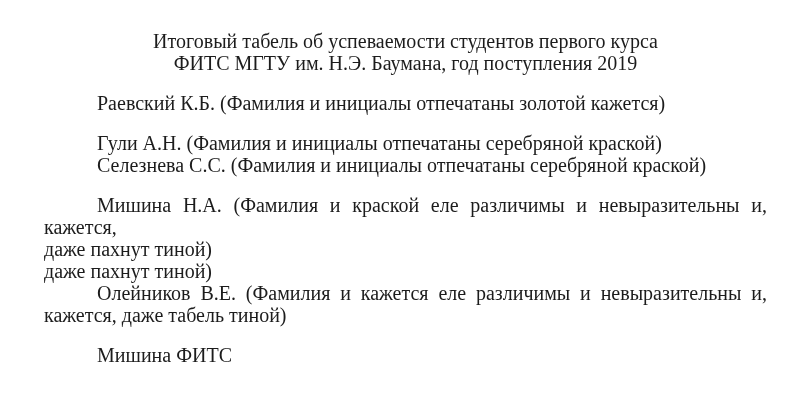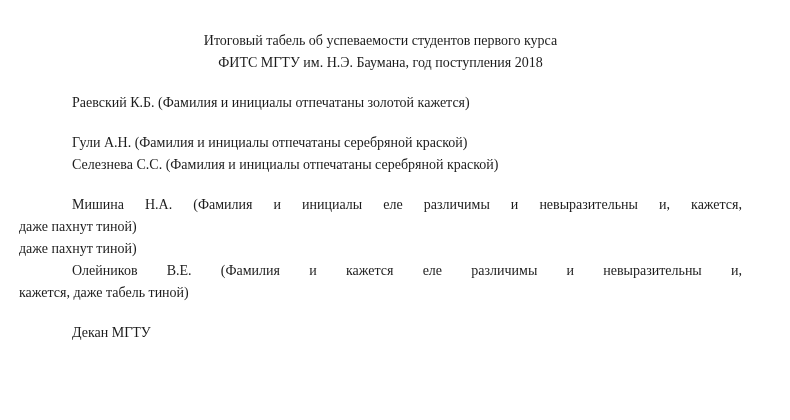--- a/index.html
+++ b/index.html
@@ -7,23 +7,23 @@
     padding: 0;
     background: #ffffff;
   }
   .page {
     position: relative;
     width: 790px;
     height: 396px;
     background: #ffffff;
     overflow: hidden;
     box-sizing: border-box;
-    padding: 30px 37px 0 19px;
+    padding: 30px 37px 0 44px;
     font-family: "Liberation Serif", "DejaVu Serif", serif;
-    font-size: 14px;
+    font-size: 20px;
     line-height: 22px;
     color: #1c1c1c;
   }
   .doc {
     width: 723px;
   }
   .line {
     margin: 0;
     padding: 0;
     white-space: nowrap;
@@ -45,39 +45,39 @@
     height: 18px;
   }
 </style>
 </head>
 <body>
 
 <div class="page">
   <div class="doc">
 
     <p class="line center">Итоговый табель об успеваемости студентов первого курса</p>
-    <p class="line center">ФИТС МГТУ им. Н.Э. Баумана, год поступления 2018</p>
+    <p class="line center">ФИТС МГТУ им. Н.Э. Баумана, год поступления 2019</p>
 
     <div class="blank"></div>
 
     <p class="line indent">Раевский К.Б. (Фамилия и инициалы отпечатаны золотой кажется)</p>
 
     <div class="blank"></div>
 
     <p class="line indent">Гули А.Н. (Фамилия и инициалы отпечатаны серебряной краской)</p>
     <p class="line indent">Селезнева С.С. (Фамилия и инициалы отпечатаны серебряной краской)</p>
 
     <div class="blank"></div>
 
-    <p class="line indent jlast">Мишина Н.А. (Фамилия и инициалы еле различимы и невыразительны и, кажется,</p>
+    <p class="line indent jlast">Мишина Н.А. (Фамилия и краской еле различимы и невыразительны и, кажется,</p>
     <p class="line">даже пахнут тиной)</p>
 
     <p class="line">даже пахнут тиной)</p>
 
     <p class="line indent jlast">Олейников В.Е. (Фамилия и кажется еле различимы и невыразительны и,</p>
     <p class="line">кажется, даже табель тиной)</p>
 
     <div class="blank"></div>
 
-    <p class="line indent">Декан МГТУ</p>
+    <p class="line indent">Мишина ФИТС</p>
 
   </div>
 </div>
 
 </body></html>

